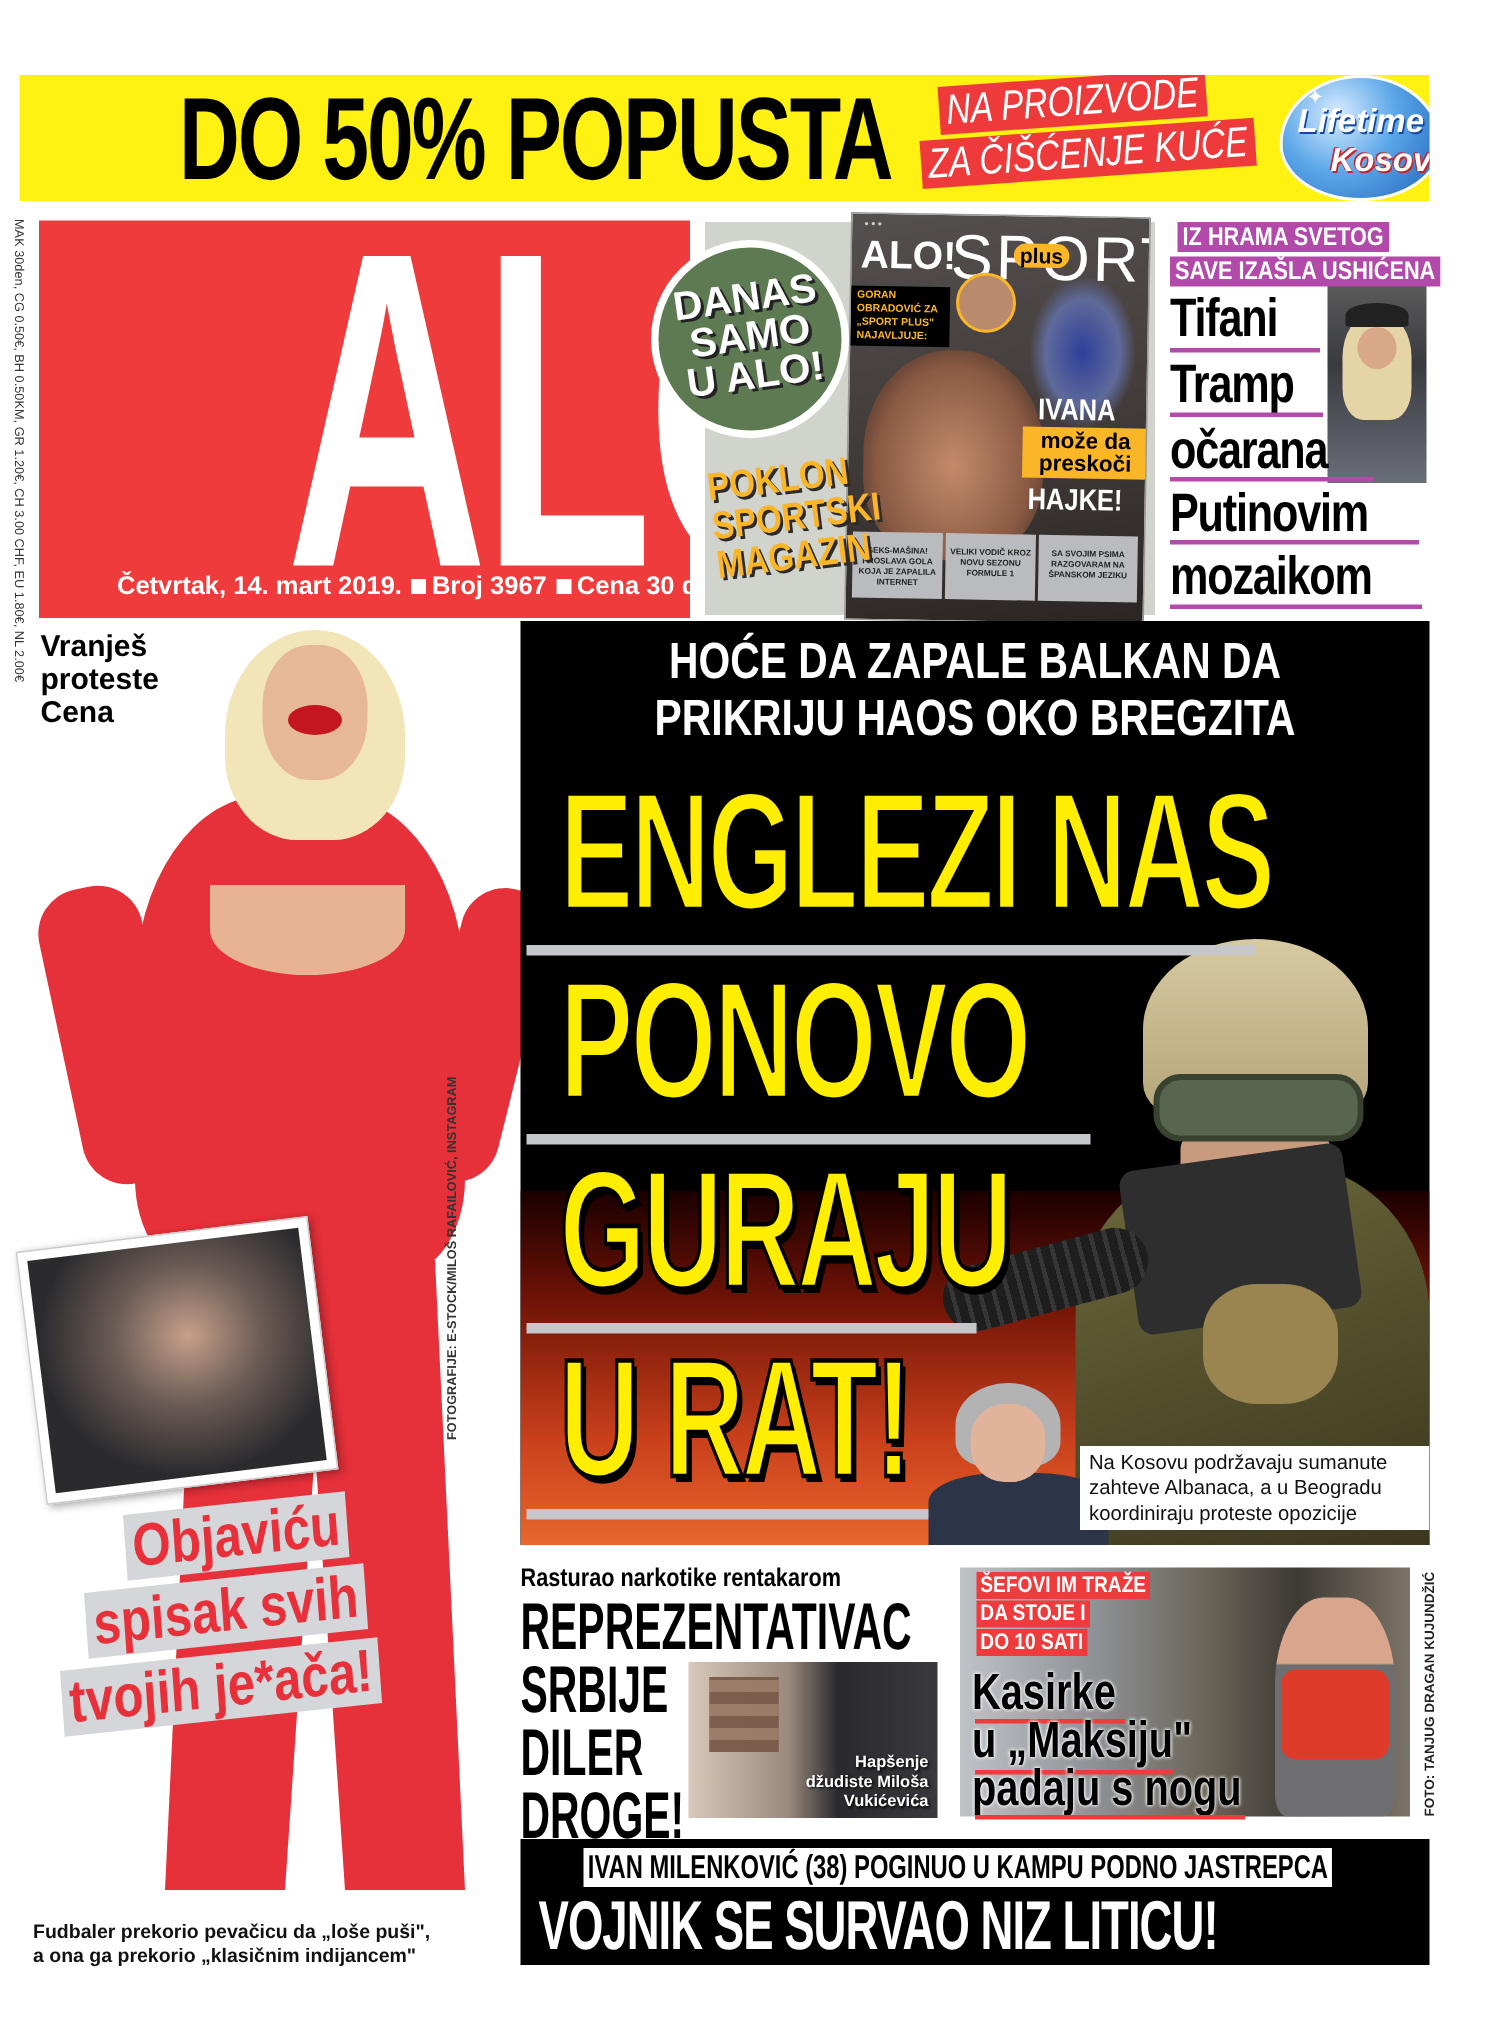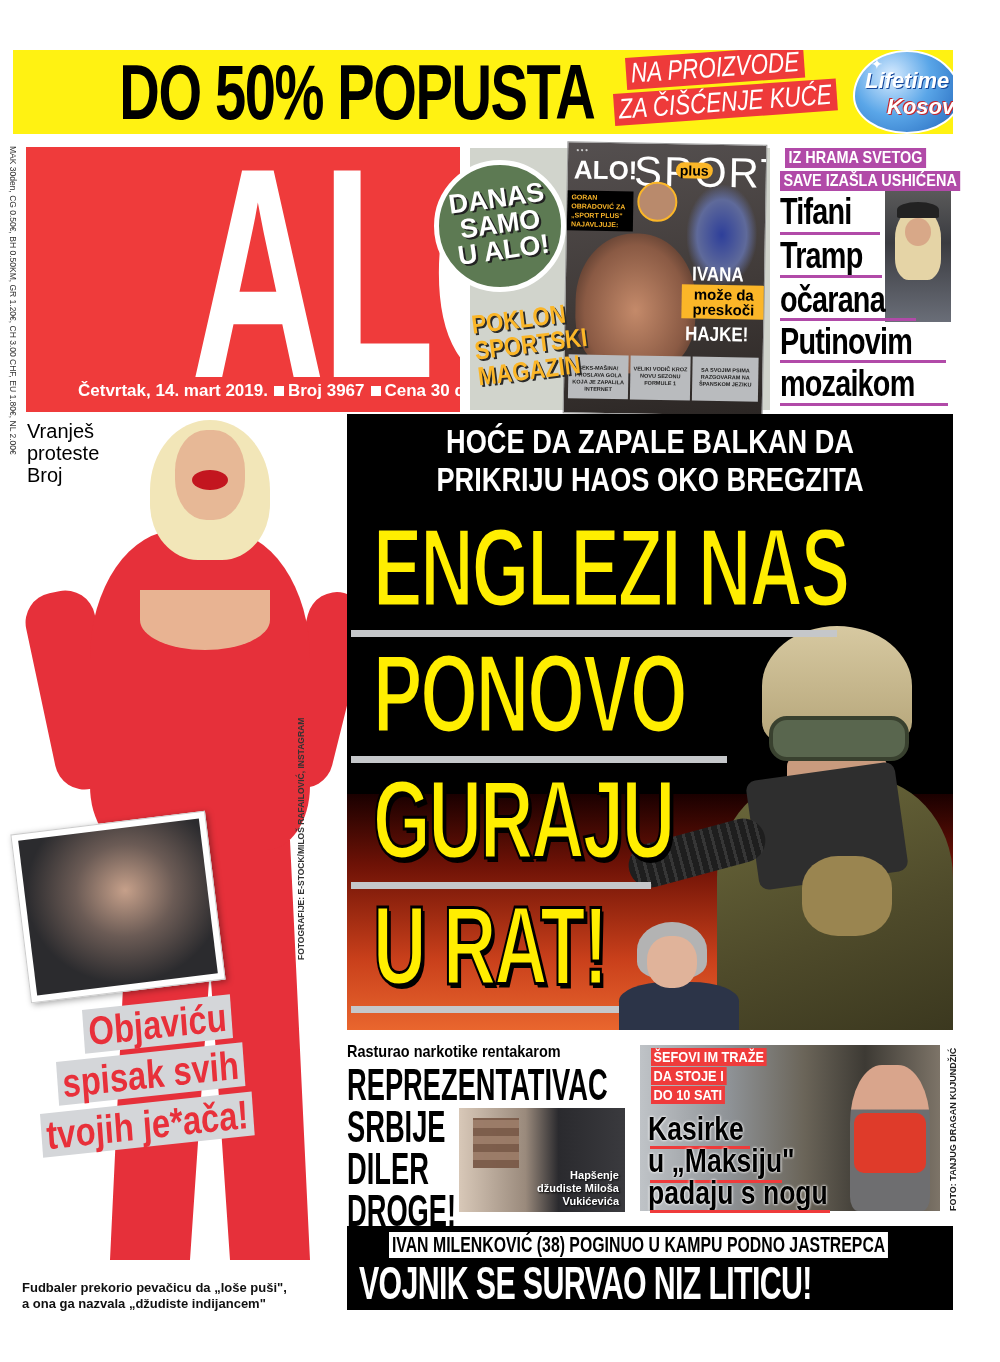--- a/index.html
+++ b/index.html
@@ -54,21 +54,21 @@
     .purple-kick { background: #b14aa8; color: #fff; font-weight: 900; font-size: 17px; line-height: 20px; padding: 0 4px; display: inline-block; white-space: nowrap; transform: scaleX(0.85); transform-origin: left top; }
     #tif-kick2 { left: 780px; top: 171px; }
     #tif-photo { left: 885px; top: 190px; width: 66px; height: 132px; background: linear-gradient(180deg, #5a5a5a 0%, #3a3b40 40%, #6a6e78 100%); }
     #tif-photo-hair { left: 10px; top: 20px; width: 46px; height: 70px; border-radius: 40% 40% 30% 30%; background: #e5d4a6; }
     #tif-photo-cap { left: 12px; top: 12px; width: 42px; height: 16px; border-radius: 50% 50% 10% 10%; background: #222; }
     #tif-photo-face { left: 20px; top: 28px; width: 26px; height: 28px; border-radius: 50%; background: #d8a888; }
     .tif-line { left: 780px; font-size: 36px; font-weight: 900; color: #000; white-space: nowrap; transform: scaleX(0.8); transform-origin: left top; line-height: 40px; letter-spacing: -1px; }
     .tif-rule { left: 780px; height: 3px; background: #b14aa8; }
 
     
-    #dara-kicker { left: 27px; top: 420px; font-size: 20px; font-weight: 400; color: #000; line-height: 22px; }
+    #dara-kicker { left: 27px; top: 420px; font-size: 20px; font-weight: 700; color: #000; line-height: 22px; }
     #dara-figure { left: 40px; top: 420px; width: 300px; height: 860px; }
     .red { background: #e6303a; }
     #dara-hair { left: 110px; top: 0px; width: 120px; height: 140px; border-radius: 50% 50% 40% 40%; background: #f2e6b8; }
     #dara-face { left: 135px; top: 10px; width: 70px; height: 90px; border-radius: 45%; background: #e7b896; }
     #dara-lips { left: 152px; top: 50px; width: 36px; height: 20px; border-radius: 50%; background: #c3161f; }
     #dara-torso { left: 50px; top: 110px; width: 220px; height: 320px; border-radius: 40% 40% 20% 20%; }
     #dara-chest { left: 100px; top: 170px; width: 130px; height: 60px; border-radius: 0 0 50% 50%; background: #e8b392; }
     #dara-legs { left: 70px; top: 420px; width: 200px; height: 420px; clip-path: polygon(10% 0, 90% 0, 100% 100%, 60% 100%, 50% 30%, 40% 100%, 0 100%); }
     #dara-arm-l { left: 0px; top: 170px; width: 70px; height: 200px; border-radius: 30px; transform: rotate(-12deg); }
     #dara-arm-r { left: 250px; top: 170px; width: 60px; height: 200px; border-radius: 30px; transform: rotate(14deg); }
@@ -209,34 +209,34 @@
   <div id="dara-arm-r" class="abs red"></div>
   <div id="dara-torso" class="abs red"></div>
   <div id="dara-chest" class="abs"></div>
   <div id="dara-hair" class="abs"></div>
   <div id="dara-face" class="abs"></div>
   <div id="dara-lips" class="abs"></div>
 </div>
 <div id="dara-kicker" class="abs">
   <div>Vranješ</div>
   <div>proteste</div>
-  <div>Broj</div>
+  <div>Cena</div>
 </div>
 <div id="credit-photos" class="abs">
   <span>FOTOGRAFIJE: E-STOCK/MILOŠ RAFAILOVIĆ, INSTAGRAM</span>
 </div>
 <div id="polaroid" class="abs">
   <div id="polaroid-img" class="abs"></div>
 </div>
 <div id="quote-1" class="abs quote-line">Objaviću</div>
 <div id="quote-2" class="abs quote-line">spisak svih</div>
 <div id="quote-3" class="abs quote-line">tvojih je*ača!</div>
 <div id="dara-caption" class="abs">
   <div>Fudbaler prekorio pevačicu da „loše puši",</div>
-  <div>a ona ga nazvala „džudiste indijancem"</div>
+  <div>a ona ga prekorio „klasičnim indijancem"</div>
 </div>
 
 <div id="main-story" class="abs">
   <div id="main-fire" class="abs"></div>
   <div id="soldier" class="abs">
     <div id="soldier-body" class="abs"></div>
     <div id="soldier-helmet" class="abs"></div>
     <div id="soldier-face" class="abs"></div>
     <div id="soldier-goggles" class="abs"></div>
     <div id="soldier-gun" class="abs"></div>
@@ -253,20 +253,21 @@
   <div class="abs hl-rule" style="top:342px;width:376px"></div>
   <div class="abs hl" style="top:348px">GURAJU</div>
   <div class="abs hl-rule" style="top:468px;width:300px"></div>
   <div class="abs hl" style="top:474px">U RAT!</div>
   <div class="abs hl-rule" style="top:592px;width:280px"></div>
   <div id="may-photo" class="abs">
     <div id="may-body" class="abs"></div>
     <div id="may-hair" class="abs"></div>
     <div id="may-face" class="abs"></div>
   </div>
+  <div id="main-caption" class="abs">Na Kosovu podržavaju sumanute zahteve Albanaca, a u Beogradu koordiniraju proteste opozicije</div>
 </div>
 
 <div id="drug-kicker" class="abs">Rasturao narkotike rentakarom</div>
 <div class="abs drug-hl" style="top:1062px">REPREZENTATIVAC</div>
 <div class="abs drug-hl" style="top:1104px">SRBIJE</div>
 <div class="abs drug-hl" style="top:1146px">DILER</div>
 <div class="abs drug-hl" style="top:1188px">DROGE!</div>
 <div id="drug-photo" class="abs">
   <div id="drug-pixel" class="abs"></div>
   <div id="drug-photo-cap" class="abs">

